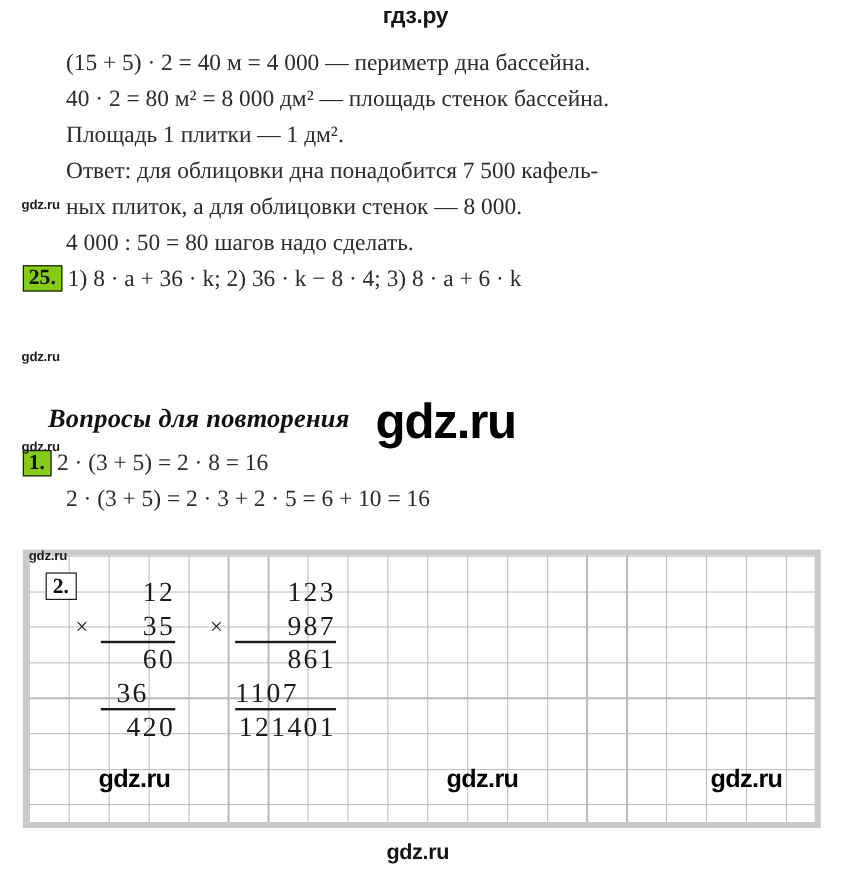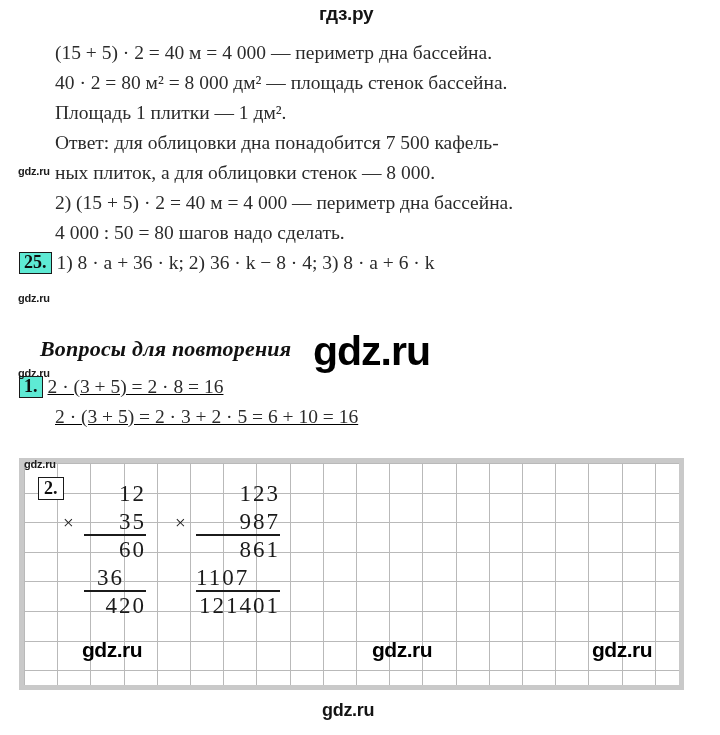--- a/index.html
+++ b/index.html
@@ -45,21 +45,21 @@
   
   .exnum {
     display: inline-block;
     border: 1.6px solid #1a1a1a;
     padding: 0px 4px 1px 4px;
     font-family: "Liberation Serif", "DejaVu Serif", serif;
     font-weight: bold;
     font-size: 18px;
     line-height: 19px;
     color: #0d0d0d;
-    background: #5eead4;
+    background: #84cc16;
     vertical-align: 1px;
   }
   .line.withnum { padding-left: 0; }
   .line.withnum .exnum { margin-left: 19px; margin-right: 5px; }
 
   
   .section-head {
     position: absolute;
     left: 40px; top: 336px;
     font-family: "Liberation Serif", "DejaVu Serif", serif;
@@ -178,33 +178,32 @@
 <body>
 
 <div class="top-logo">гдз.ру</div>
 
 <div class="solution">
   <div class="line">(15 + 5) · 2 = 40 м = 4 000 — периметр дна бассейна.</div>
   <div class="line">40 · 2 = 80 м² = 8 000 дм² — площадь стенок бассейна.</div>
   <div class="line">Площадь 1 плитки — 1 дм².</div>
   <div class="line">Ответ: для облицовки дна понадобится 7 500 кафель-</div>
   <div class="line">ных плиток, а для облицовки стенок — 8 000.</div>
-  <div class="line">2) (15 + 5) · 2 = 40 м = 4 000 — периметр дна бассейна.</div>
   <div class="line">4 000 : 50 = 80 шагов надо сделать.</div>
 
   <div class="line withnum">
     <span class="exnum">25.</span><span>1) 8 · a + 36 · k; 2) 36 · k − 8 · 4; 3) 8 · a + 6 · k</span>
   </div>
 </div>
 
 <div class="section-head">Вопросы для повторения</div>
 
 <div class="wm-big">gdz.ru</div>
 
-<div style="position:absolute; left:0; top:372px; width:720px;text-decoration:underline;">
+<div style="position:absolute; left:0; top:372px; width:720px;">
   <div class="line withnum">
     <span class="exnum">1.</span><span>2 · (3 + 5) = 2 · 8 = 16</span>
   </div>
   <div class="line" style="padding-left:55px;">
     <span>2 · (3 + 5) = 2 · 3 + 2 · 5 = 6 + 10 = 16</span>
   </div>
 </div>
 
 <div class="wm-sm" style="left:18px; top:165px;">gdz.ru</div>
 <div class="wm-sm" style="left:18px; top:292px;">gdz.ru</div>

